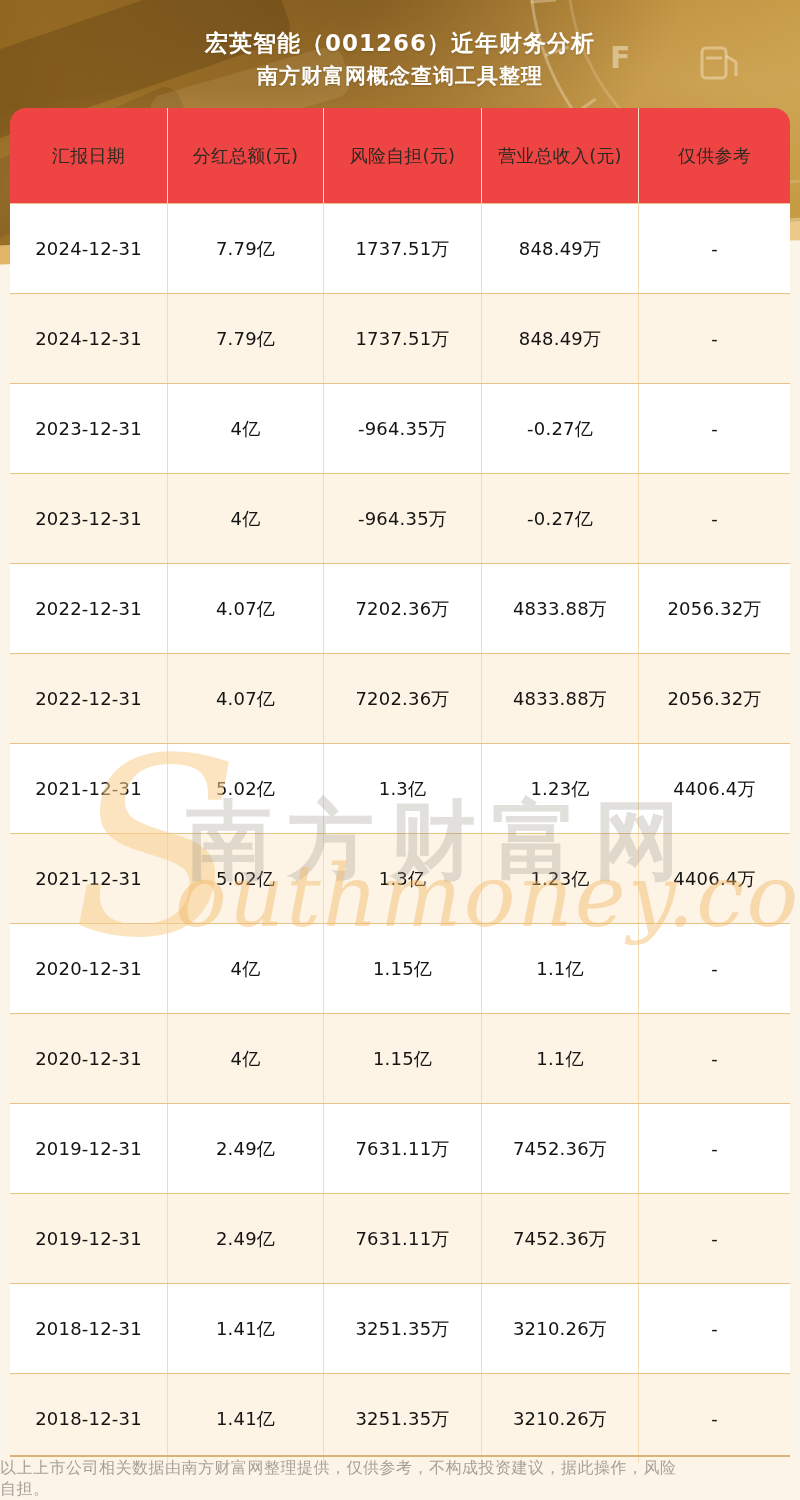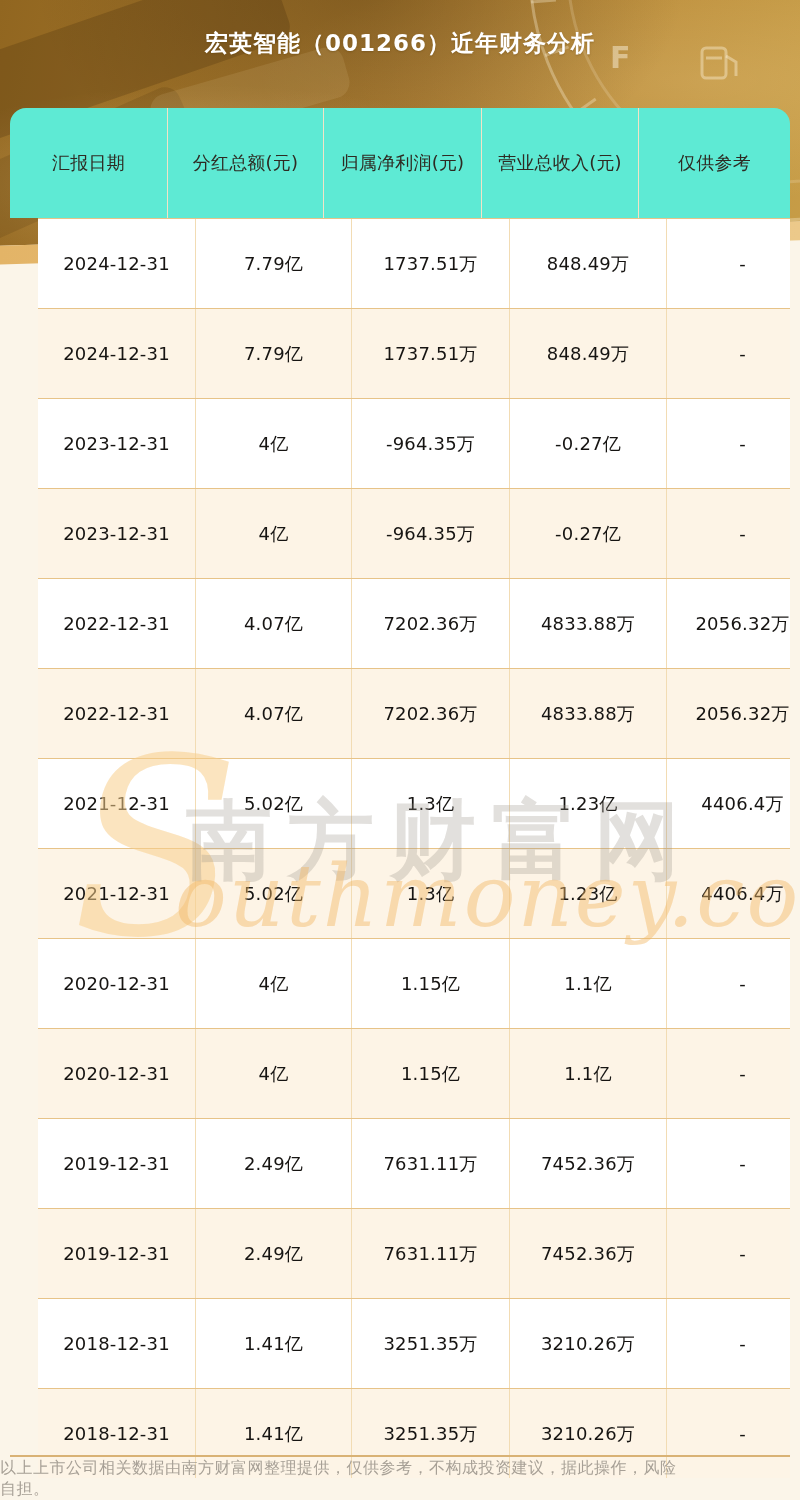--- a/index.html
+++ b/index.html
@@ -68,24 +68,24 @@
     width: 780px;
     z-index: 2;
     border-radius: 16px 16px 0 0;
     overflow: hidden;
   }
   .trow {
     display: grid;
     grid-template-columns: 158px 156px 158px 157px 151px;
   }
   .thead {
-    height: 110px;
-    background: #5eead4;
-  }
-  .tbody .trow { height: 90px; background: #ffffff; border-top: 1px solid #e7c388; margin-left: 28px; }
+    height: 95px;
+    background: #ef4444;
+  }
+  .tbody .trow { height: 90px; background: #ffffff; border-top: 1px solid #e7c388; }
   .tbody .trow.alt { background: #fdf4e6; }
   .tcell {
     display: flex;
     align-items: center;
     justify-content: center;
     border-right: 1px solid #f2dcb4;
     font-size: 18px;
     color: #161412;
     letter-spacing: 0.2px;
   }
@@ -167,26 +167,27 @@
           <rect x="222" y="48" width="24" height="30" rx="4"></rect>
           <path d="M246 56 l10 6 v14"></path>
           <line x1="226" y1="58" x2="242" y2="58"></line>
         </g>
       </svg>
     </div>
     <div class="banner-tan"></div>
   </div>
 
   <div class="title">宏英智能（001266）近年财务分析</div>
+  <div class="subtitle">南方财富网概念查询工具整理</div>
 
   <div class="table">
     <div class="trow thead">
         <div class="tcell">汇报日期</div>
         <div class="tcell">分红总额(元)</div>
-        <div class="tcell">归属净利润(元)</div>
+        <div class="tcell">风险自担(元)</div>
         <div class="tcell">营业总收入(元)</div>
         <div class="tcell">仅供参考</div>
       </div>
     <div class="tbody">
         <div class="trow">
           <div class="tcell">2024-12-31</div>
           <div class="tcell">7.79亿</div>
           <div class="tcell">1737.51万</div>
           <div class="tcell">848.49万</div>
           <div class="tcell">-</div>

